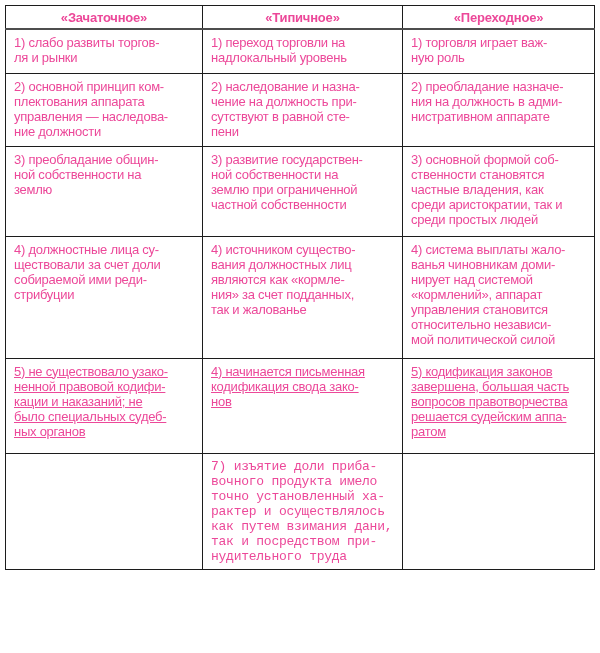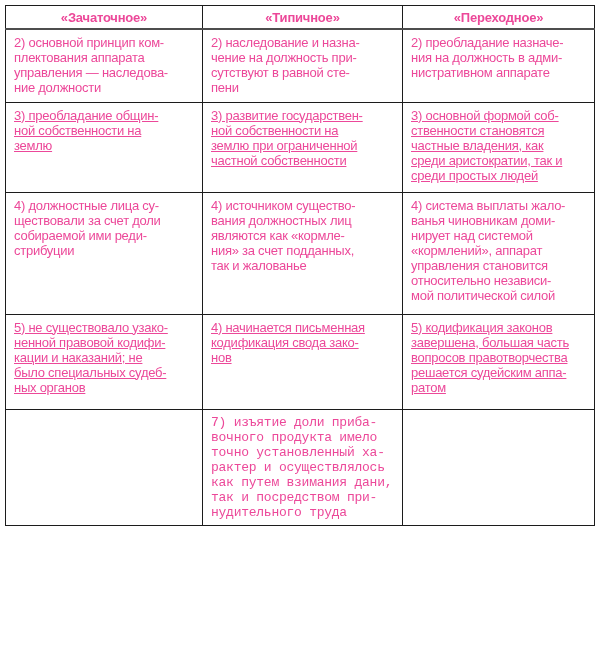--- a/index.html
+++ b/index.html
@@ -45,21 +45,21 @@
     font-size: 13px;
     line-height: 15px;
     letter-spacing: -0.25px;
     text-align: left;
     padding: 5px 5px 3px 8px;
     white-space: pre-line;
     overflow-wrap: break-word;
   }
   tr.r1 { height: 44px; }
   tr.r2 { height: 73px; }
-  tr.r3 { height: 90px; text-decoration: underline; }
+  tr.r3 { height: 90px; }
   tr.r4 { height: 122px; }
   tr.r5 { height: 95px; text-decoration: underline; }
   tr.r6 { height: 80px; }
   tr.r7 { height: 116px; font-family: Liberation Mono, monospace; }
 </style>
 </head>
 <body>
 
 <div class="page">
   <table class="stages">
@@ -69,20 +69,28 @@
       <col class="c3">
     </colgroup>
     <thead>
       <tr>
         <th>«Зачаточное»</th>
         <th>«Типичное»</th>
         <th>«Переходное»</th>
       </tr>
     </thead>
     <tbody>
+      <tr class="r1">
+        <td>1) слабо развиты торгов-
+ля и рынки</td>
+        <td>1) переход торговли на
+надлокальный уровень</td>
+        <td>1) торговля играет важ-
+ную роль</td>
+      </tr>
       <tr class="r2">
         <td>2) основной принцип ком-
 плектования аппарата
 управления — наследова-
 ние должности</td>
         <td>2) наследование и назна-
 чение на должность при-
 сутствуют в равной сте-
 пени</td>
         <td>2) преобладание назначе-

